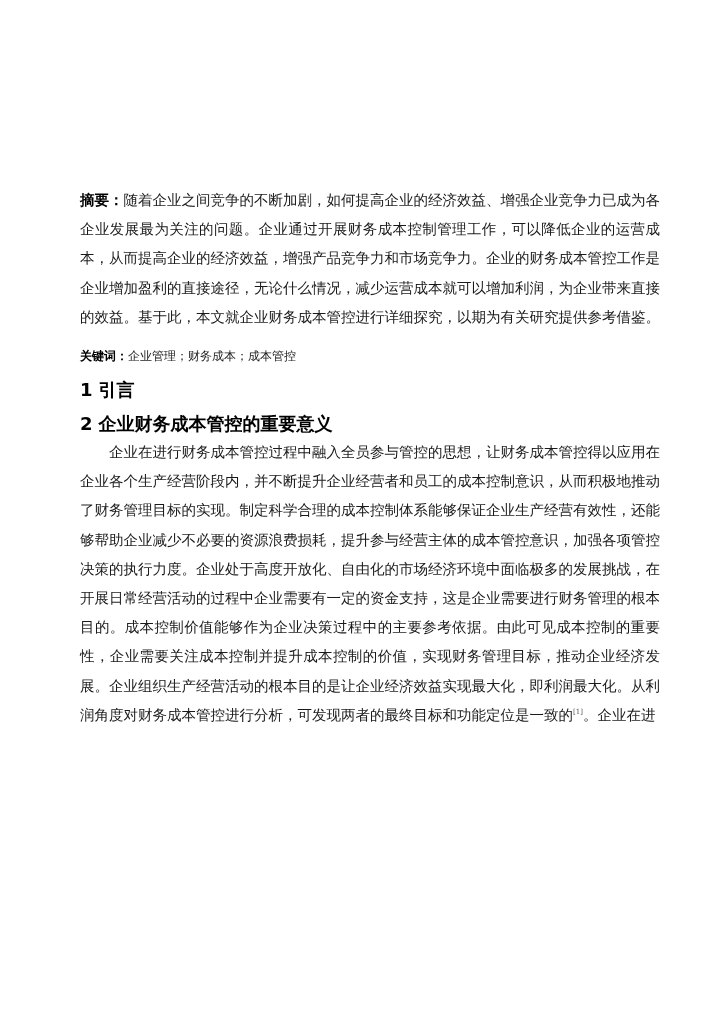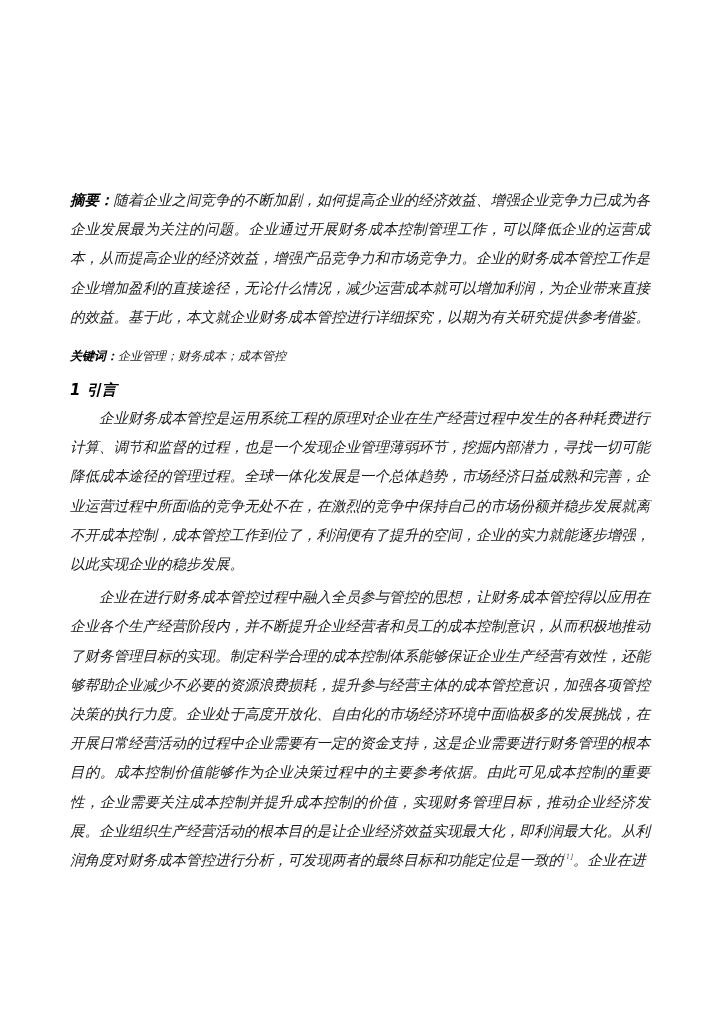--- a/index.html
+++ b/index.html
@@ -10,24 +10,23 @@
     body {
       width: 720px;
       height: 1018px;
       position: relative;
       overflow: hidden;
       font-family: "DejaVu Serif", "Liberation Serif", serif;
       color: #1a1a1a;
     }
     .page {
       position: absolute;
-      left: 70px;
+      left: 80px;
       top: 186px;
       width: 580px;
-      font-style: italic;
     }
     .line-block {
       font-size: 14.5px;
       line-height: 29.2px;
       letter-spacing: 0;
       text-align: justify;
       text-align-last: left;
       word-break: break-all;
       margin: 0;
     }
@@ -39,21 +38,21 @@
     .meta-line {
       font-size: 12px;
       line-height: 20px;
       margin: 0;
     }
     .keywords { margin-top: 14px; }
     .clc { margin-top: 12px; }
     .heading {
       font-family: "DejaVu Sans", "Liberation Sans", sans-serif;
       font-weight: bold;
-      font-size: 15px;
+      font-size: 18px;
       line-height: 20px;
       color: #000;
       margin: 14px 0 0 0;
     }
     .heading .num { margin-right: 6px; }
     .para {
       text-indent: 2em;
       margin-top: 4px;
     }
     .cite {
@@ -68,18 +67,18 @@
 
 <div class="page">
 
   <p class="line-block"><span class="bold-label">摘要：</span><span>随着企业之间竞争的不断加剧，如何提高企业的经济效益、增强企业竞争力已成为各企业发展最为关注的问题。企业通过开展财务成本控制管理工作，可以降低企业的运营成本，从而提高企业的经济效益，增强产品竞争力和市场竞争力。企业的财务成本管控工作是企业增加盈利的直接途径，无论什么情况，减少运营成本就可以增加利润，为企业带来直接的效益。基于此，本文就企业财务成本管控进行详细探究，以期为有关研究提供参考借鉴。</span></p>
 
   <p class="meta-line keywords"><span class="bold-label">关键词：</span><span>企业管理；财务成本；成本管控</span></p>
 
 
   <h2 class="heading"><span class="num">1</span><span>引言</span></h2>
 
-  <p class="line-block para">企业财务成本管控是运用系统工程的原理对企业在生产经营过程中发生的各种耗费进行计算、调节和监督的过程，也是一个发现企业管理薄弱环节，挖掘内部潜力，寻找一切可能降低成本途径的管理过程。全球一体化发展是一个总体趋势，市场经济日益成熟和完善，企业运营过程中所面临的竞争无处不在，在激烈的竞争中保持自己的市场份额并稳步发展就离不开成本控制，成本管控工作到位了，利润便有了提升的空间，企业的实力就能逐步增强，以此实现企业的稳步发展。</p>
 
+  <h2 class="heading"><span class="num">2</span><span>企业财务成本管控的重要意义</span></h2>
 
   <p class="line-block para"><span>企业在进行财务成本管控过程中融入全员参与管控的思想，让财务成本管控得以应用在企业各个生产经营阶段内，并不断提升企业经营者和员工的成本控制意识，从而积极地推动了财务管理目标的实现。制定科学合理的成本控制体系能够保证企业生产经营有效性，还能够帮助企业减少不必要的资源浪费损耗，提升参与经营主体的成本管控意识，加强各项管控决策的执行力度。企业处于高度开放化、自由化的市场经济环境中面临极多的发展挑战，在开展日常经营活动的过程中企业需要有一定的资金支持，这是企业需要进行财务管理的根本目的。成本控制价值能够作为企业决策过程中的主要参考依据。由此可见成本控制的重要性，企业需要关注成本控制并提升成本控制的价值，实现财务管理目标，推动企业经济发展。企业组织生产经营活动的根本目的是让企业经济效益实现最大化，即利润最大化。从利润角度对财务成本管控进行分析，可发现两者的最终目标和功能定位是一致的</span><sup class="cite">[1]</sup><span>。企业在进</span></p>
 
 </div>
 
 </body></html>

